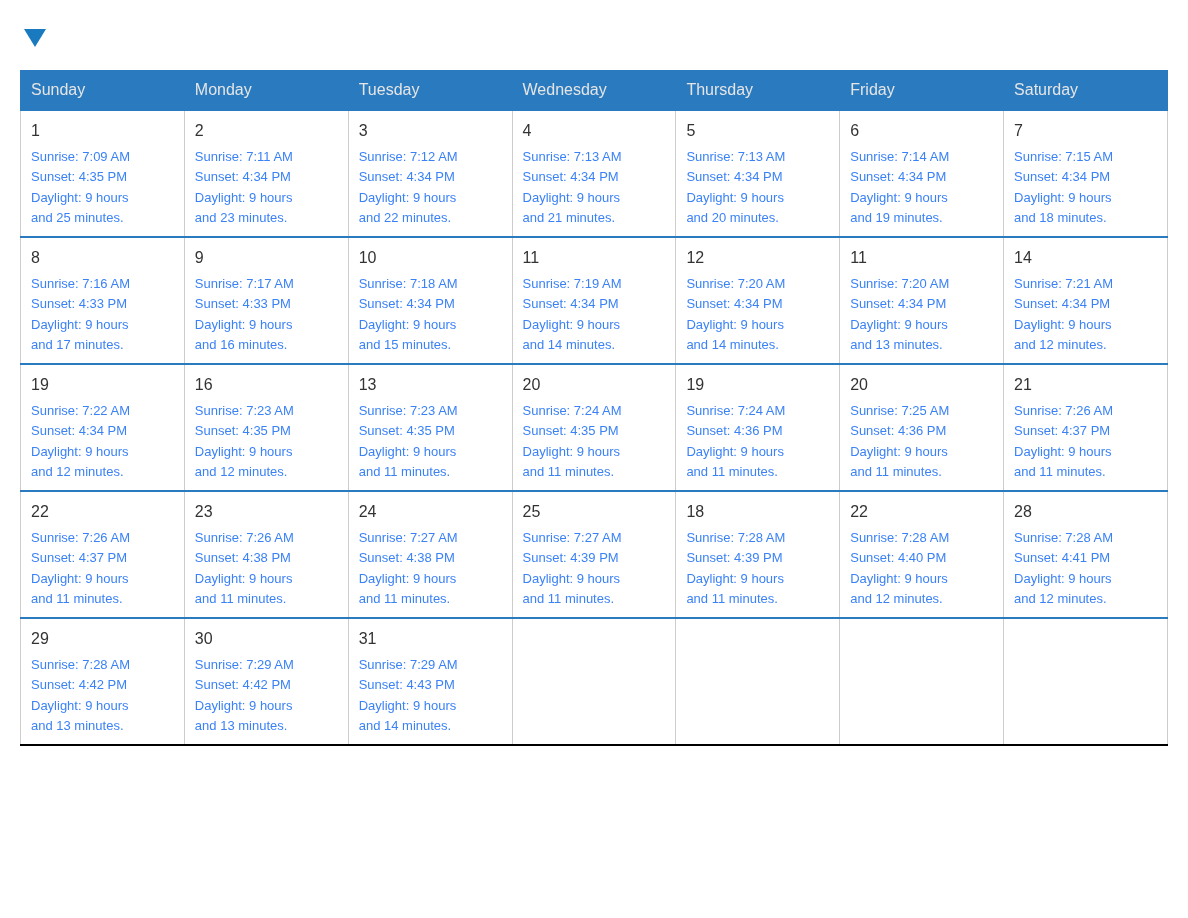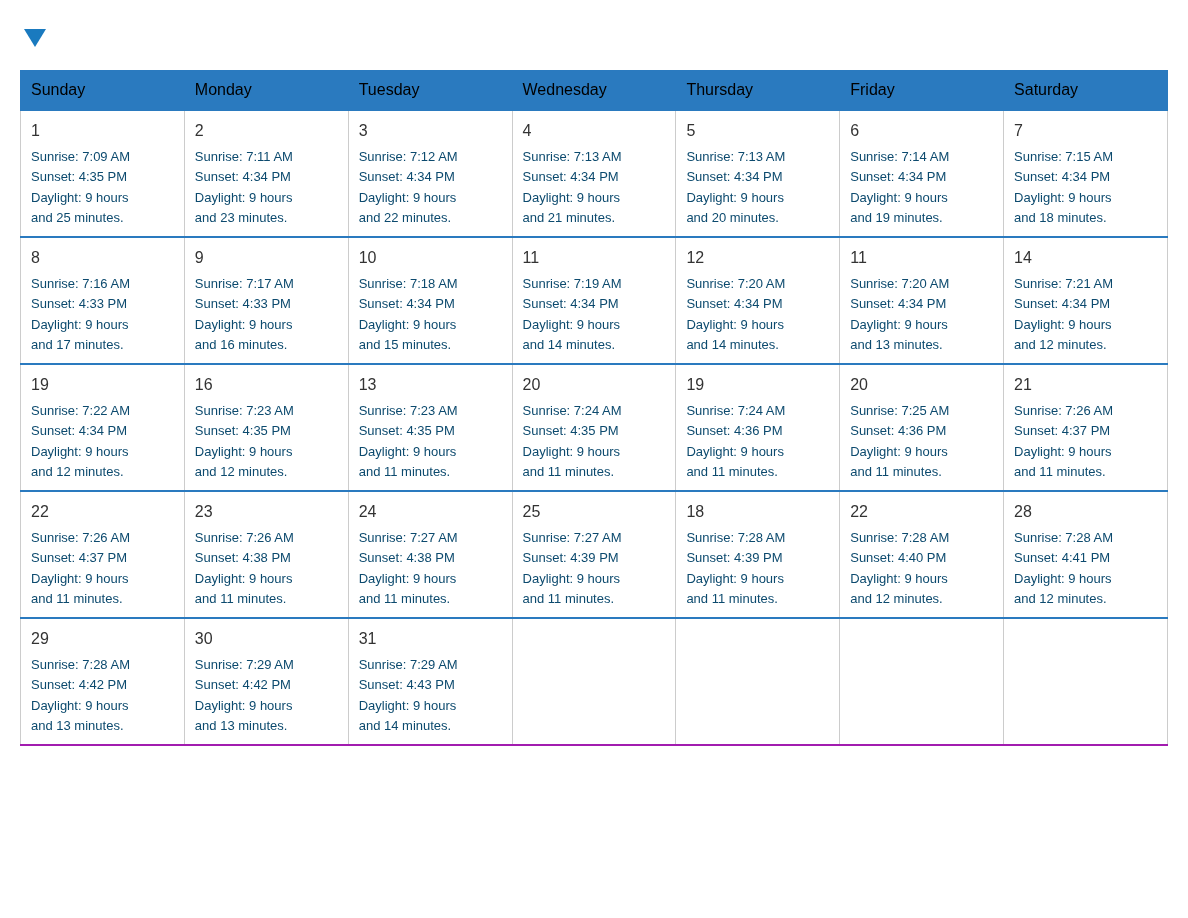--- a/index.html
+++ b/index.html
@@ -35,21 +35,21 @@
       margin-top: 4px;
     }
 
     .calendar {
       width: 100%;
       border-collapse: collapse;
     }
 
     .calendar th {
       background-color: #2a7abf;
-      color: #000000;
+      color: #e5e5e5;
       font-size: 16px;
       font-weight: normal;
       padding: 10px 10px;
       text-align: left;
       border: 1px solid #2a7abf;
     }
 
     .calendar td {
       width: calc(100% / 7);
       vertical-align: top;
@@ -64,26 +64,26 @@
 
     .day-number {
       font-size: 16px;
       font-weight: normal;
       display: block;
       margin-bottom: 4px;
     }
 
     .day-info {
       font-size: 13px;
-      color: #0c4a6e;
+      color: #3b82f6;
       line-height: 1.55;
     }
 
     .calendar tr:last-child td {
-      border-bottom: 2px solid #a21caf;
+      border-bottom: 2px solid #000000;
     }
 
     .empty-cell {
       background: #fff;
     }
 
     
     .logo-wrapper {
       display: flex;
       flex-direction: column;

